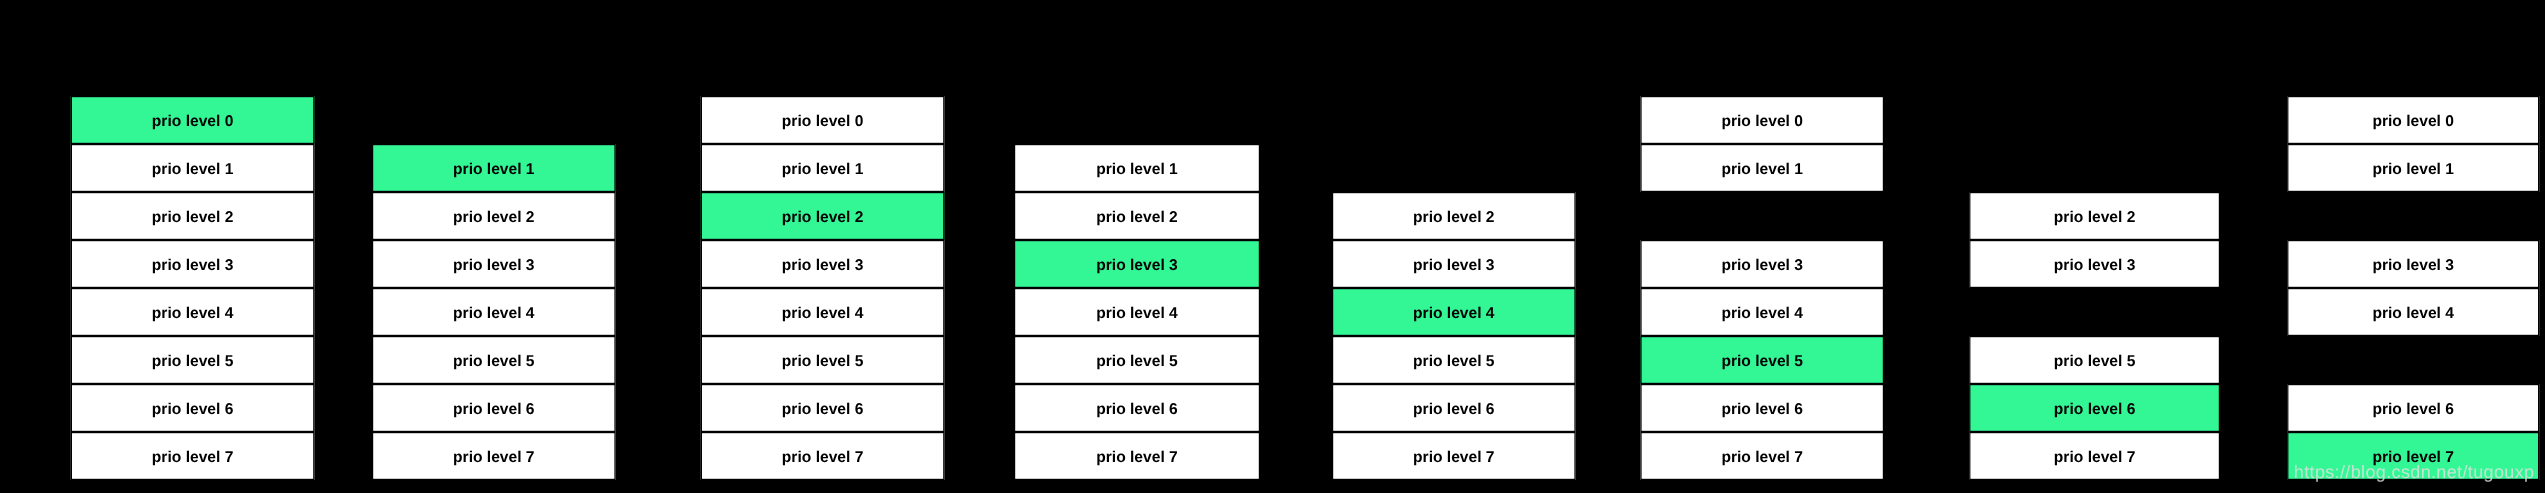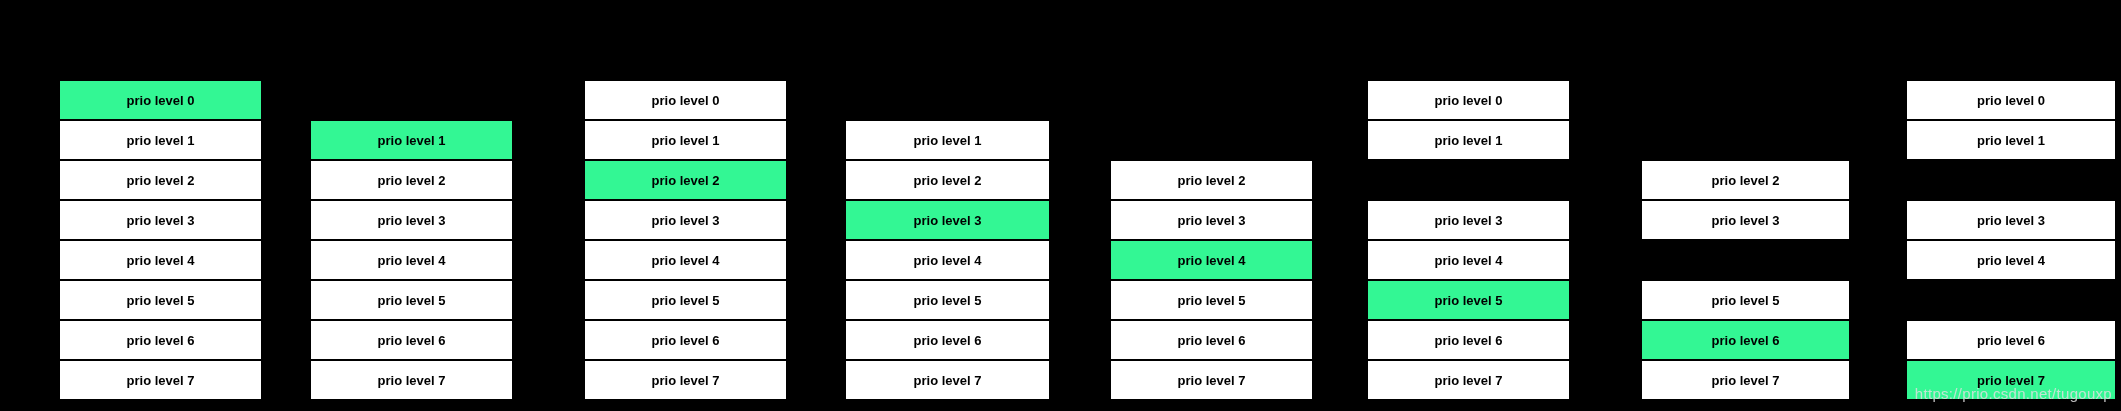--- a/index.html
+++ b/index.html
@@ -115,14 +115,14 @@
       <div class="prio-box" style="top: 360px; height: 40px; background: rgb(255, 255, 255); border-color: rgb(0, 0, 0);">prio level 7</div>
     </div>
     <div class="prio-column" style="left: 1906px; width: 210px;">
       <div class="prio-box" style="top: 80px; height: 40px; background: rgb(255, 255, 255); border-color: rgb(0, 0, 0);">prio level 0</div>
       <div class="prio-box" style="top: 120px; height: 40px; background: rgb(255, 255, 255); border-color: rgb(0, 0, 0);">prio level 1</div>
       <div class="prio-box" style="top: 200px; height: 40px; background: rgb(255, 255, 255); border-color: rgb(0, 0, 0);">prio level 3</div>
       <div class="prio-box" style="top: 240px; height: 40px; background: rgb(255, 255, 255); border-color: rgb(0, 0, 0);">prio level 4</div>
       <div class="prio-box" style="top: 320px; height: 40px; background: rgb(255, 255, 255); border-color: rgb(0, 0, 0);">prio level 6</div>
       <div class="prio-box" style="top: 360px; height: 40px; background: rgb(51, 247, 148); border-color: rgb(0, 0, 0);">prio level 7</div>
     </div>
-    <div class="watermark">https://prio.csdn.net/tugouxp</div>
+    <div class="watermark">https://blog.csdn.net/tugouxp</div>
   </div>
 
 </body></html>

